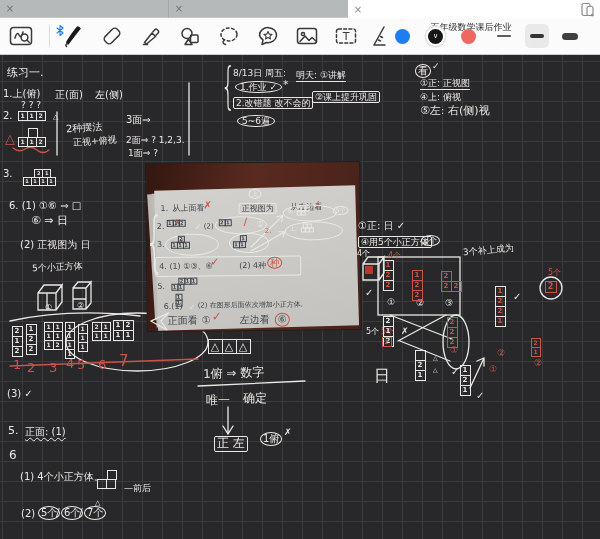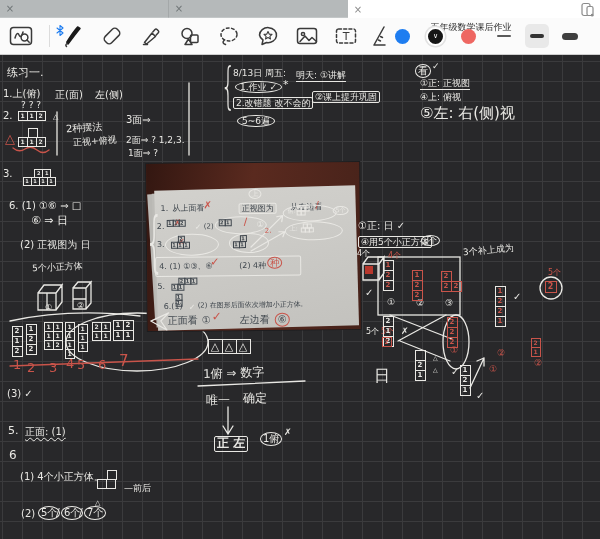--- a/index.html
+++ b/index.html
@@ -362,21 +362,21 @@
     <div class="note w oval" style="left: 235px; top: 26px; font-size: 9px;">1.作业 ✓</div>
     <div class="note w" style="left: 283px; top: 24px; font-size: 11px;">*</div>
     <div class="note w box" style="left: 233px; top: 42px; font-size: 9px;">2.改错题 改不会的</div>
     <div class="note w oval" style="left: 237px; top: 60px; font-size: 9px;">5~6遍</div>
     <div class="note w ul" style="left: 296px; top: 15px; font-size: 9px;">明天: ①讲解</div>
     <div class="note w box" style="left: 312px; top: 36px; font-size: 9px;">②课上提升巩固</div>
     <div class="note w circle" style="left: 415px; top: 9px; font-size: 10px;">看</div>
     <div class="note w" style="left: 432px; top: 6px; font-size: 9px;">✓</div>
     <div class="note w ul" style="left: 420px; top: 23px; font-size: 9px;">①正: 正视图</div>
     <div class="note w" style="left: 420px; top: 37px; font-size: 9px;">④上: 俯视</div>
-    <div class="note w" style="left: 420px; top: 50px; font-size: 15px;">⑤左: 右(侧)视</div>
+    <div class="note w" style="left: 420px; top: 50px; font-size: 11px;">⑤左: 右(侧)视</div>
     <div class="note w" style="left: 358px; top: 165px; font-size: 10px;">①正: 日 ✓</div>
     <div class="note w box" style="left: 358px; top: 181px; font-size: 9px;">④用5个小正方体</div>
     <div class="note w circle" style="left: 421px; top: 180px; font-size: 8px;">3个</div>
     <div class="note w" style="left: 357px; top: 194px; font-size: 8px;">4个</div>
     <div class="note r" style="left: 388px; top: 196px; font-size: 8px;">4个</div>
     <div class="note w" style="left: 463px; top: 190px; font-size: 9px; transform: rotate(-5deg);">3个补上成为</div>
     <div class="note w" style="left: 365px; top: 232px; font-size: 10px;">✓</div>
     <div class="note w" style="left: 387px; top: 242px; font-size: 9px;">①</div>
     <div class="note w" style="left: 416px; top: 243px; font-size: 9px;">②</div>
     <div class="note w" style="left: 445px; top: 243px; font-size: 9px;">③</div>
@@ -387,21 +387,21 @@
     <div class="note w" style="left: 513px; top: 236px; font-size: 10px;">✓</div>
     <div class="note r" style="left: 548px; top: 213px; font-size: 8px;">5个</div>
     <div class="note r" style="left: 381px; top: 272px; font-size: 8px;">5个</div>
     <div class="note w" style="left: 451px; top: 311px; font-size: 10px;">✓</div>
     <div class="note r" style="left: 489px; top: 309px; font-size: 9px;">①</div>
     <div class="note r" style="left: 534px; top: 303px; font-size: 9px;">②</div>
     <div class="note w" style="left: 476px; top: 335px; font-size: 10px;">✓</div>
     <div class="note w" style="left: 203px; top: 312px; font-size: 12px; transform: rotate(-2deg);">1俯 ⇒ 数字</div>
     <div class="note w" style="left: 206px; top: 339px; font-size: 12px;">唯一</div>
     <div class="note w" style="left: 243px; top: 337px; font-size: 12px;">确定</div>
-    <div class="note w box" style="left: 214px; top: 381px; font-size: 12px; font-weight: bold;">正 左</div>
+    <div class="note w box" style="left: 214px; top: 381px; font-size: 12px;">正 左</div>
     <div class="note w circle" style="left: 260px; top: 377px; font-size: 10px;">1俯</div>
     <div class="note w" style="left: 284px; top: 372px; font-size: 9px;">✗</div>
     <div class="note w" style="left: 374px; top: 312px; font-size: 16px;">日</div>
     <div class="note w" style="left: 433px; top: 300px; font-size: 6px;">△</div>
     <div class="note w" style="left: 433px; top: 312px; font-size: 6px;">△</div>
     <div class="diagram w" style="left: 18px; top: 56px;">
       <div class="drow">
         <div class="dcell" style="width: 10px; height: 10px; font-size: 6px;">1</div>
         <div class="dcell" style="width: 10px; height: 10px; font-size: 6px;">1</div>
         <div class="dcell" style="width: 10px; height: 10px; font-size: 6px;">2</div>

